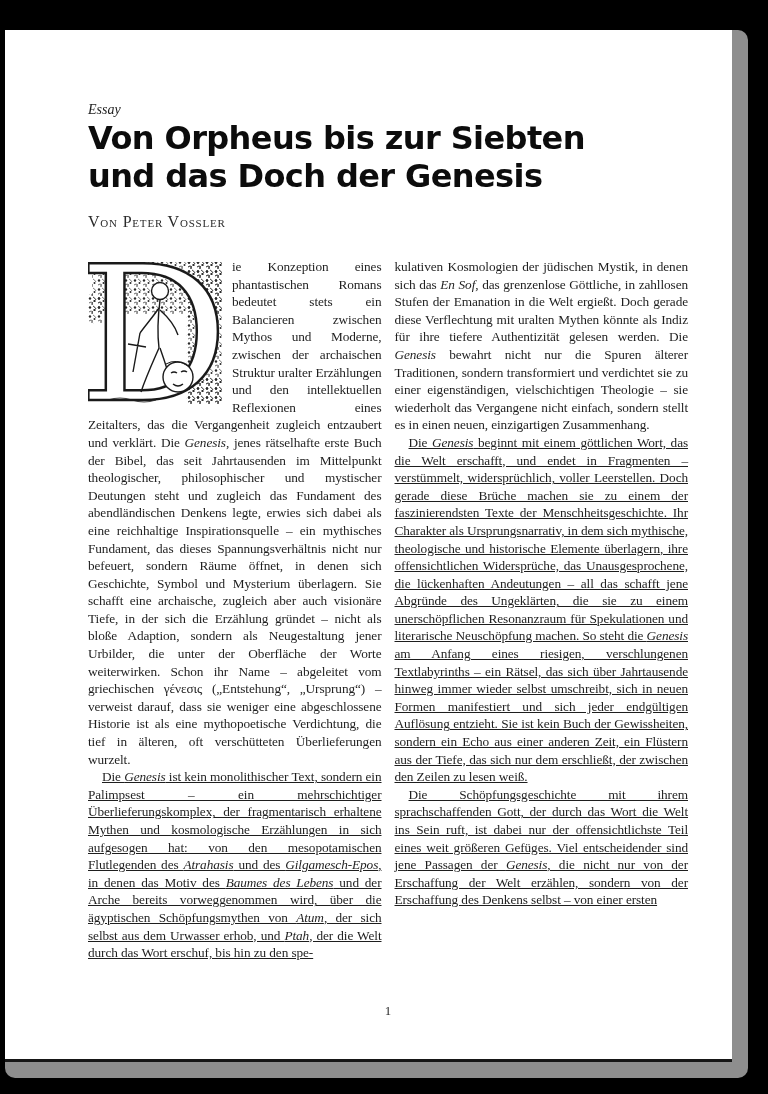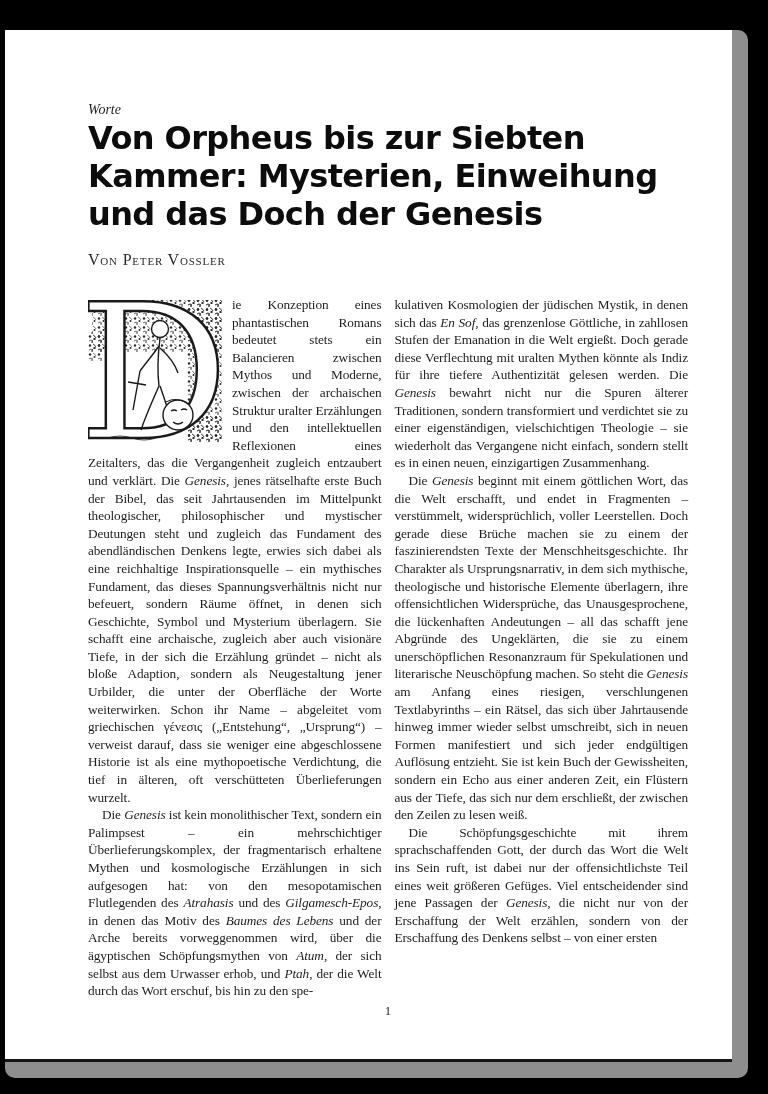--- a/index.html
+++ b/index.html
@@ -41,42 +41,41 @@
   .columns {
     display:flex; gap:13px; margin-top:27px;
   }
   .col { width:293.5px; }
   .body-para {
     margin:0; text-align:justify;
     font-size:13.3px; line-height:17.6px; color:#1e1e1e;
     letter-spacing:-0.1px;
     hyphens:auto; -webkit-hyphens:auto;
   }
-  .body-para.indent { text-indent:14px; }
+  .body-para.indent { text-indent:14px;text-decoration:underline; }
   .drop-figure {
     float:left; width:136px; height:146px;
     margin:2px 8px 1px 0;
   }
   .drop-figure svg { display:block; width:136px; height:146px; }
   .page-number {
     position:absolute; left:83px; top:973px; width:600px;
     text-align:center; font-size:13px; color:#2a2a2a;
   }
 </style>
 </head>
 <body>
 
 <div class="stage">
   <div class="sheet">
     <div class="paper">
       <div class="content">
-        <div class="kicker">Worte</div>
+        <div class="kicker">Essay</div>
         <div class="headline">
           <div>Von Orpheus bis zur Siebten</div>
-          <div>Kammer: Mysterien, Einweihung</div>
           <div>und das Doch der Genesis</div>
         </div>
         <div class="byline">Von Peter Vossler</div>
         <div class="columns">
           <div class="col">
               <p class="body-para">
   <span class="drop-figure">
     <svg viewBox="0 0 136 146" xmlns="http://www.w3.org/2000/svg">
       <defs>
         <pattern id="fol" width="9" height="9" patternUnits="userSpaceOnUse">

